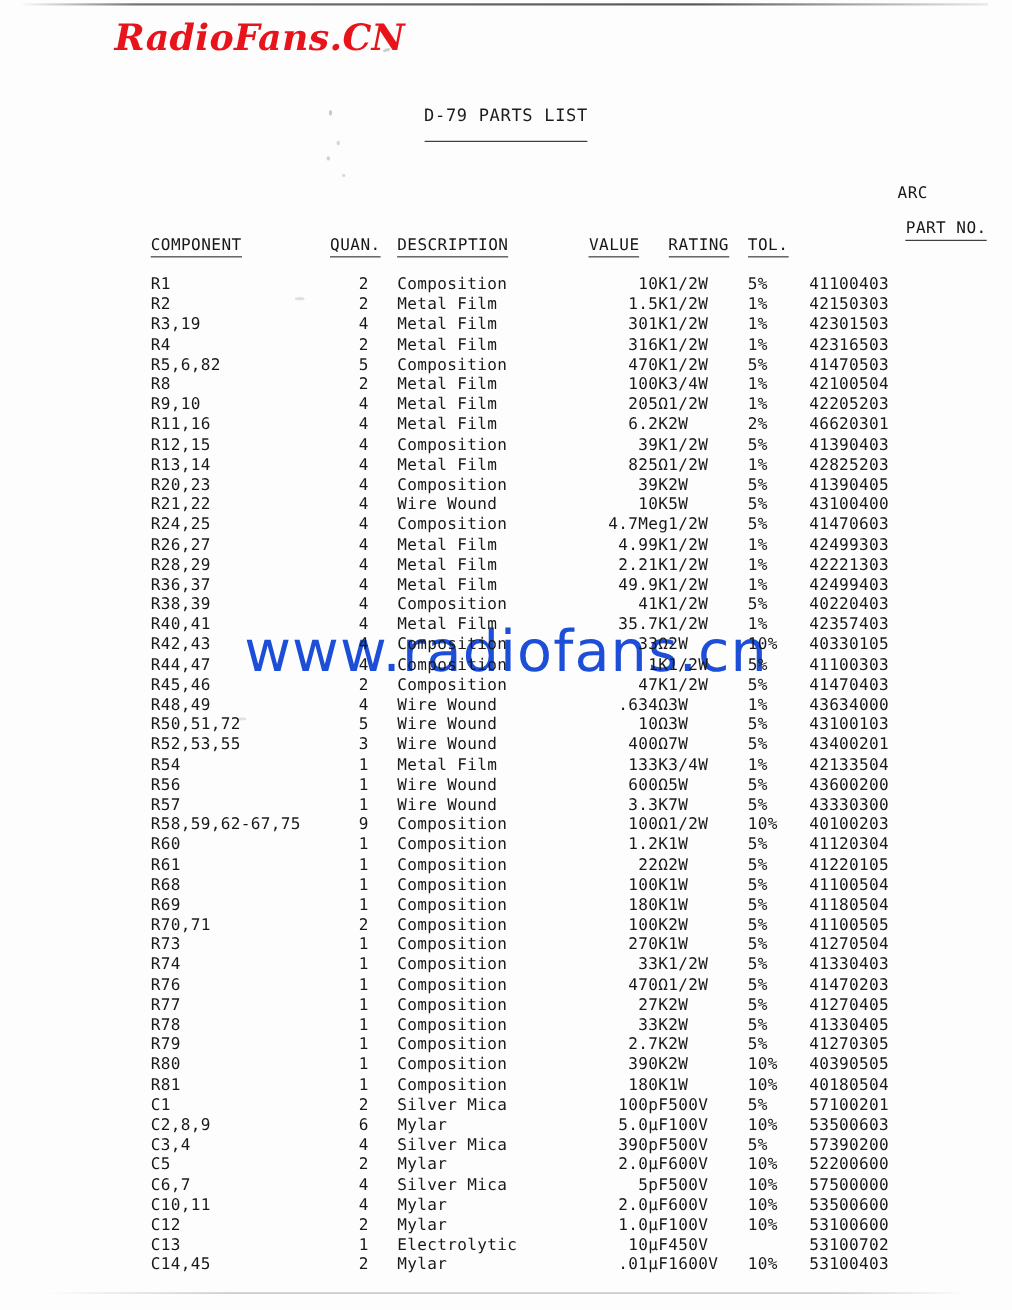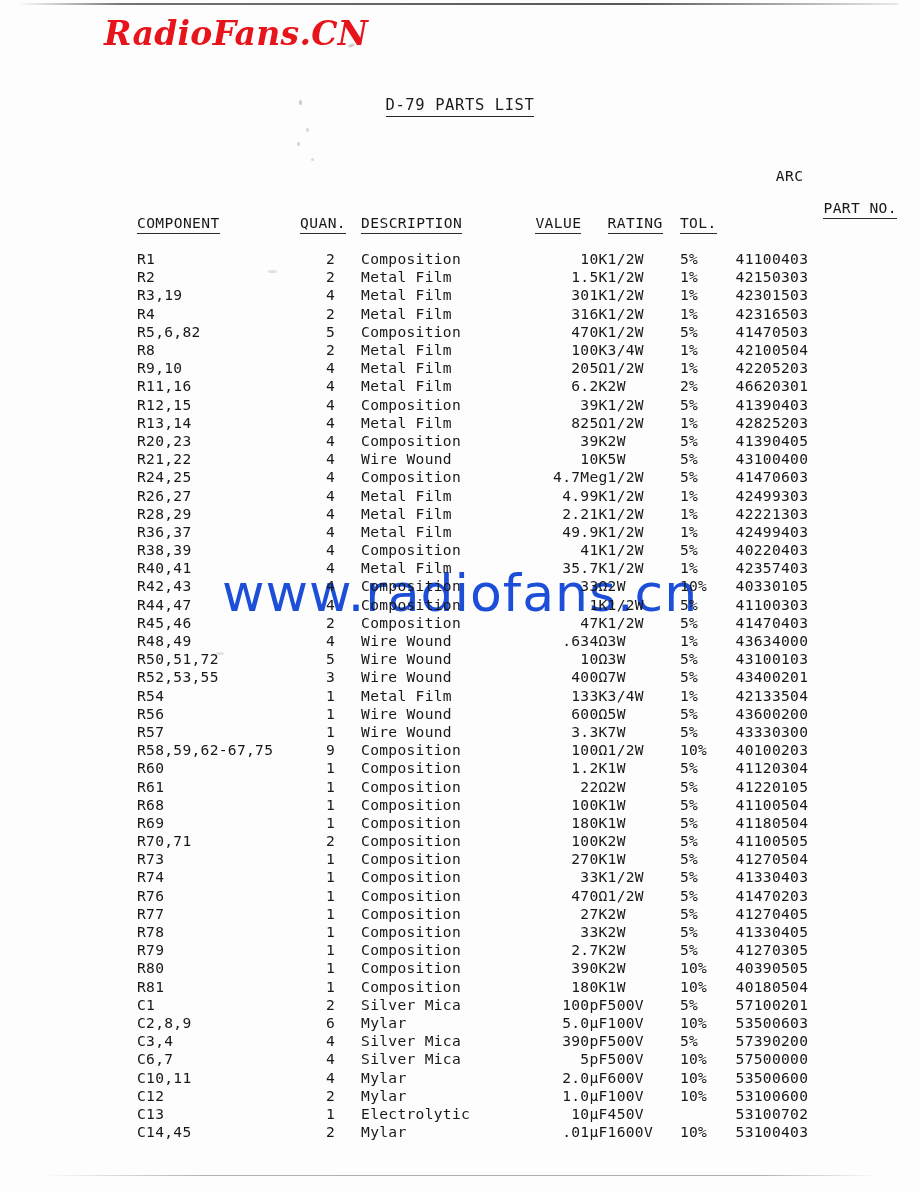--- a/index.html
+++ b/index.html
@@ -83,21 +83,21 @@
     left: 0;
     top: 96px;
     width: 920px;
     text-align: center;
     font-size: 15.5px;
     letter-spacing: 0.6px;
     color: #1c1c1c;
   }
   #doc-title span.ul {
     border-bottom: 1.5px solid #2a2a2a;
-    padding-bottom: 2px;
+    padding-bottom: 14px;
   }
 
   
   #parts-table {
     position: absolute;
     left: 137px;
     top: 140px;
     width: 760px;
     border-collapse: collapse;
     font-size: 14.6px;
@@ -115,21 +115,21 @@
     display: inline-block;
     border-bottom: 1.4px solid #2c2c2c;
     padding-bottom: 2.5px;
     letter-spacing: 0.4px;
   }
   #parts-table th.arc-col {
     text-align: left;
   }
   #arc-super {
     display: block;
-    text-align: center;
+    text-align: right;
     letter-spacing: 0.4px;
     padding-bottom: 3px;
     width: 108px;
   }
   #parts-table td {
     padding: 0;
     white-space: pre;
     vertical-align: top;
     letter-spacing: 0.3px;
   }
@@ -576,20 +576,29 @@
         <tr>
           <td class="col-component">C3,4</td>
           <td class="col-quan">4</td>
           <td class="col-desc">Silver Mica</td>
           <td class="col-value">390pF</td>
           <td class="col-rating">500V</td>
           <td class="col-tol">5%</td>
           <td class="col-part">57390200</td>
         </tr>
         <tr>
+          <td class="col-component">C5</td>
+          <td class="col-quan">2</td>
+          <td class="col-desc">Mylar</td>
+          <td class="col-value">2.0µF</td>
+          <td class="col-rating">600V</td>
+          <td class="col-tol">10%</td>
+          <td class="col-part">52200600</td>
+        </tr>
+        <tr>
           <td class="col-component">C6,7</td>
           <td class="col-quan">4</td>
           <td class="col-desc">Silver Mica</td>
           <td class="col-value">5pF</td>
           <td class="col-rating">500V</td>
           <td class="col-tol">10%</td>
           <td class="col-part">57500000</td>
         </tr>
         <tr>
           <td class="col-component">C10,11</td>

